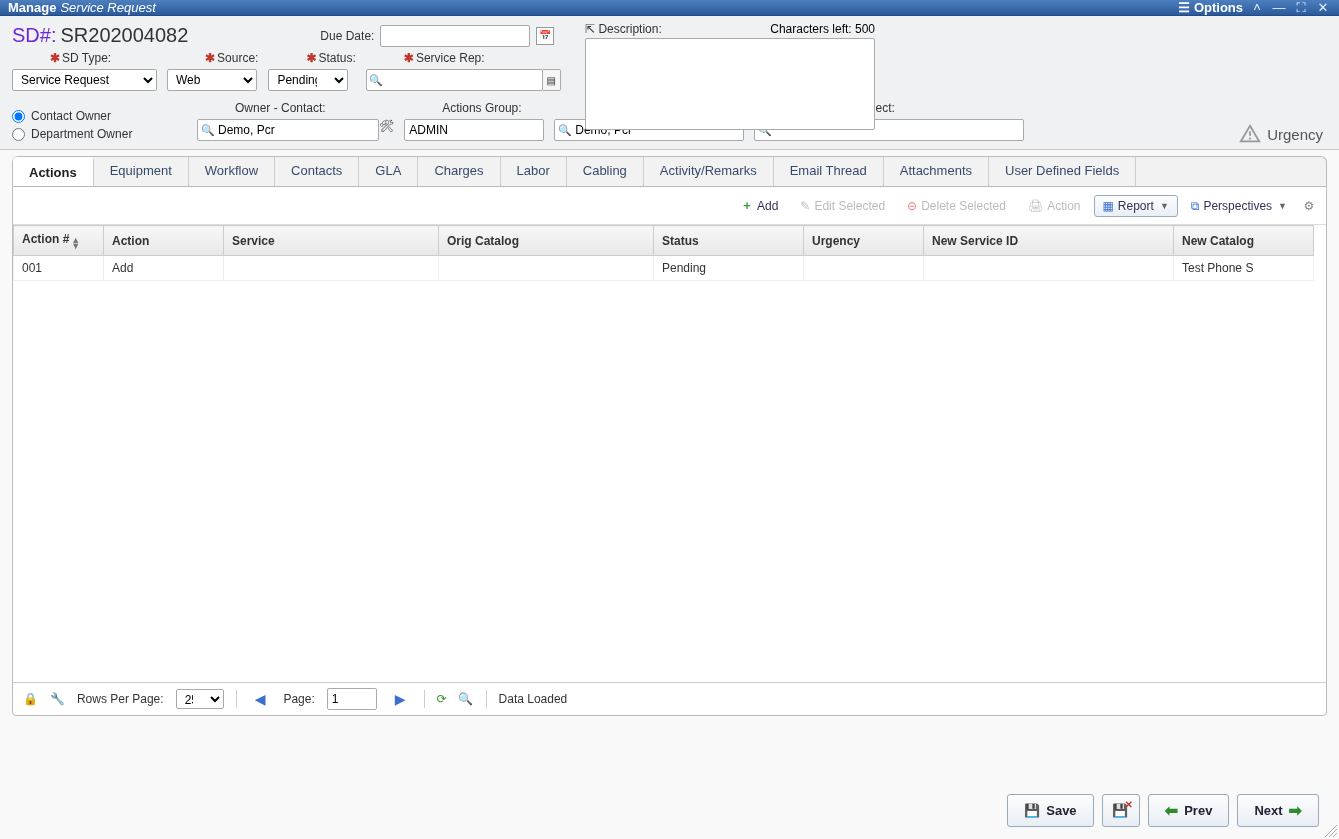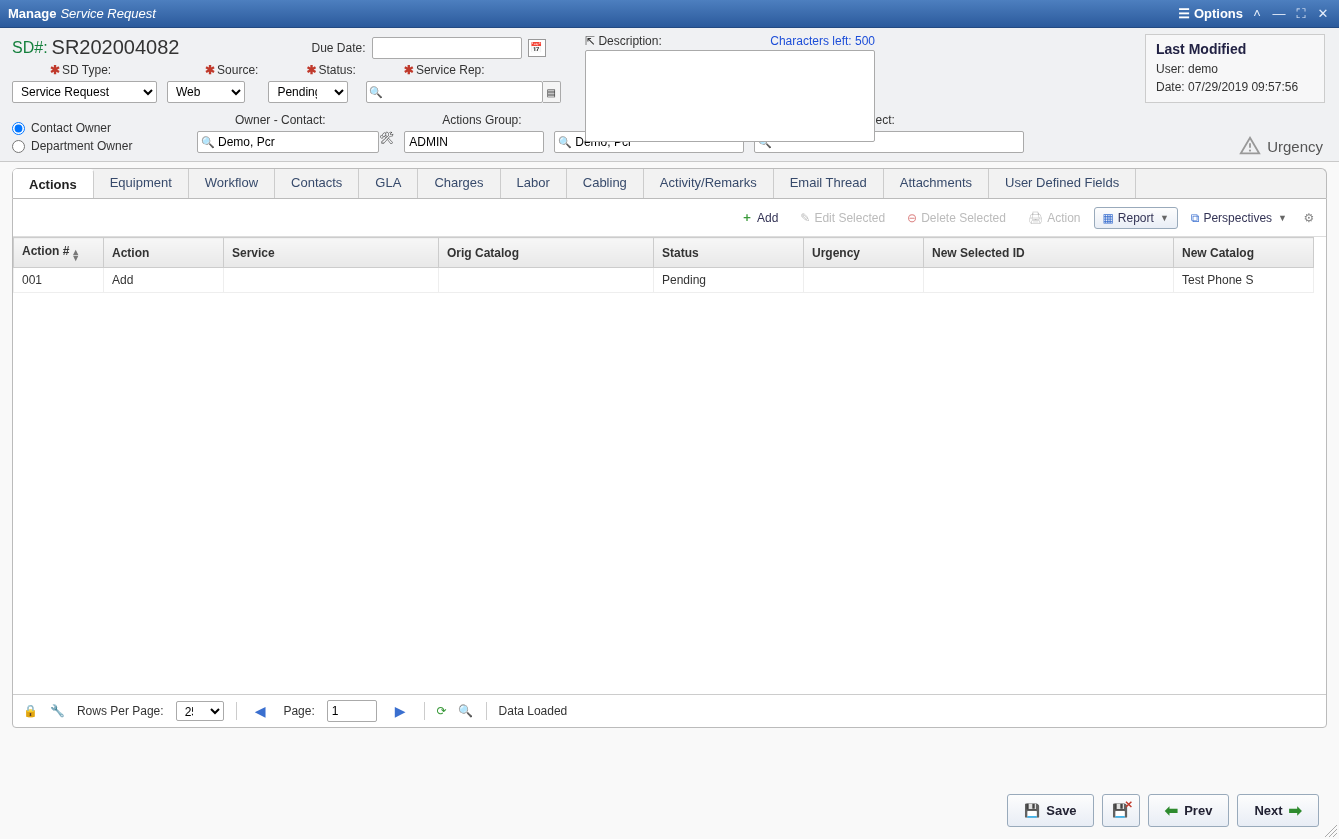--- a/index.html
+++ b/index.html
@@ -8,21 +8,21 @@
     font-size: 12px;
     background: #f9f9f9;
     color: #333;
     width: 1339px;
     height: 839px;
     overflow: hidden;
   }
 
   
   .titlebar {
-    height: 28px;
+    height: 16px;
     background: linear-gradient(to bottom, #4d7fbf, #2b5a9c);
     display: flex;
     align-items: center;
     padding: 0 8px;
     color: #fff;
     border-bottom: 1px solid #234a82;
   }
   .titlebar .title-manage {
     font-weight: bold;
     font-size: 13px;
@@ -44,21 +44,21 @@
   }
 
   
   .form-area {
     padding: 8px 12px;
     background: #f0f1f3;
     border-bottom: 1px solid #c9c9c9;
     position: relative;
   }
   .sd-row { display: flex; align-items:center; gap: 4px; margin-bottom: 4px; }
-  .sd-label { font-size: 16px; color:#15803d; }
+  .sd-label { font-size: 20px; color:#6d28d9; }
   .sd-value { font-size: 20px; color:#333; font-weight: normal; }
 
   .field-group {
     display:flex; flex-direction:column; gap:4px;
   }
   .field-label { font-size:12px; color:#333; display:flex; align-items:center; gap:2px;padding-left:38px;}
   .req-star { color:#c0392b; font-weight:bold; }
 
   select, input[type=text], textarea {
     border:1px solid #aaa; background:#fff; font-size:12px; padding:2px 4px; height:22px;
@@ -72,21 +72,21 @@
   .row1 > .field-group { }
   .row2 {
     display:flex; gap:10px; align-items:flex-end; margin-top:10px;
   }
 
   .due-date-group { margin-left: 90px; display:flex; align-items:center; gap:6px;}
   .due-date-group input { width:150px; }
   .cal-icon { width:18px; height:18px; display:inline-flex; align-items:center; justify-content:center; cursor:pointer; border:1px solid #999; background:#fff; font-size:10px;}
 
   .sdtype-sel { width:145px; }
-  .source-sel { width:78px; }
+  .source-sel { width:90px; }
   .status-sel { width:80px; }
 
   .svcrep-wrap { position:relative; display:flex; }
   .svcrep-wrap .search-in { position:relative; }
   .svcrep-wrap .search-in input { padding-left:20px; width:177px;}
   .svcrep-wrap .mag {
     position:absolute; left:4px; top:50%; transform:translateY(-50%); font-size:11px; color:#666;
   }
   .svcrep-wrap .list-btn {
     width:18px; border:1px solid #aaa; border-left:none; background:#f5f5f5; display:flex; align-items:center; justify-content:center; cursor:pointer; font-size:10px; border-radius:0 2px 2px 0;
@@ -299,30 +299,25 @@
       <div class="assoc-wrap search-field">
         <span class="mag">🔍</span>
         <input type="text" value="" style="">
       </div>
     </div>
   </div>
 
   <div class="desc-block">
     <div class="desc-head">
       <span><span style="cursor:pointer;">⇱</span> <span>Description:</span></span>
-      <span style="color:#1d4ed8;">Characters left: 500</span>
+      <span style="color:#000000;">Characters left: 500</span>
     </div>
     <textarea style=""></textarea>
   </div>
 
-  <div class="lastmod-block">
-    <div class="lm-title">Last Modified</div>
-    <div class="lm-row"><span>User:</span> <span>demo</span></div>
-    <div class="lm-row"><span>Date:</span> <span>07/29/2019 09:57:56</span></div>
-  </div>
 
   <div class="urgency-block">
     <span class="tri-icon">
       <svg width="22" height="22" viewBox="0 0 24 24">
           <path d="M12 3 L22 20 L2 20 Z" fill="none" stroke="#999" stroke-width="2"></path>
           <line x1="12" y1="9" x2="12" y2="14" stroke="#999" stroke-width="2"></line>
           <circle cx="12" cy="17" r="1.2" fill="#999"></circle>
         </svg>
     </span>
     <span class="urg-label">Urgency</span>
@@ -391,21 +386,21 @@
         <tr>
           <th><span>Action #</span><span class="sort">
                 <span>▲</span>
                 <span>▼</span>
               </span></th>
           <th>Action</th>
           <th>Service</th>
           <th>Orig Catalog</th>
           <th>Status</th>
           <th>Urgency</th>
-          <th>New Selected ID</th>
+          <th>New Service ID</th>
           <th>New Catalog</th>
         </tr>
       </thead>
       <tbody>
         <tr>
           <td style="text-align:left;">001</td>
           <td>Add</td>
           <td></td>
           <td></td>
           <td>Pending</td>

